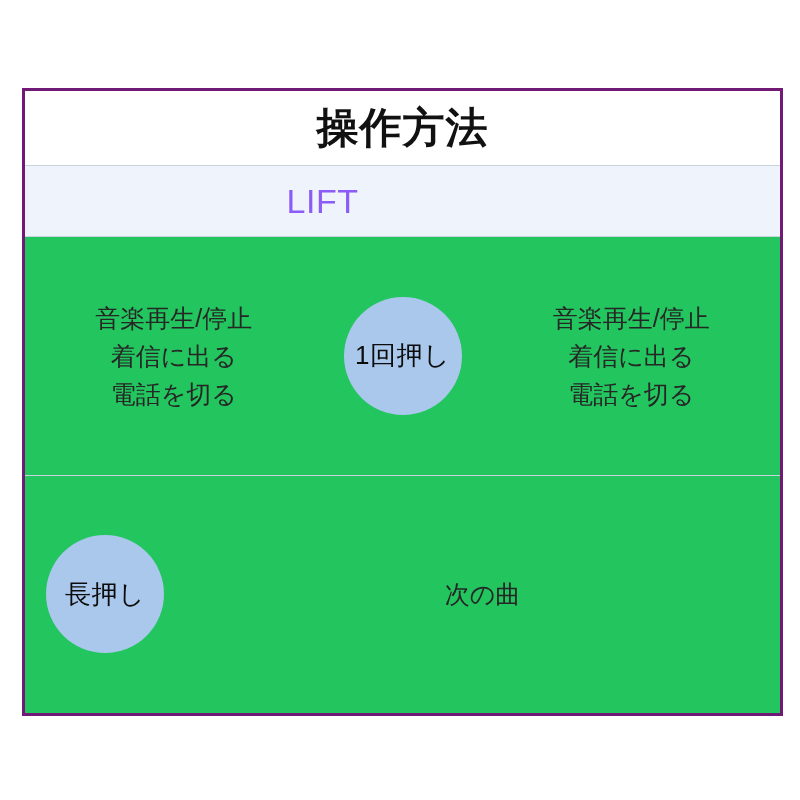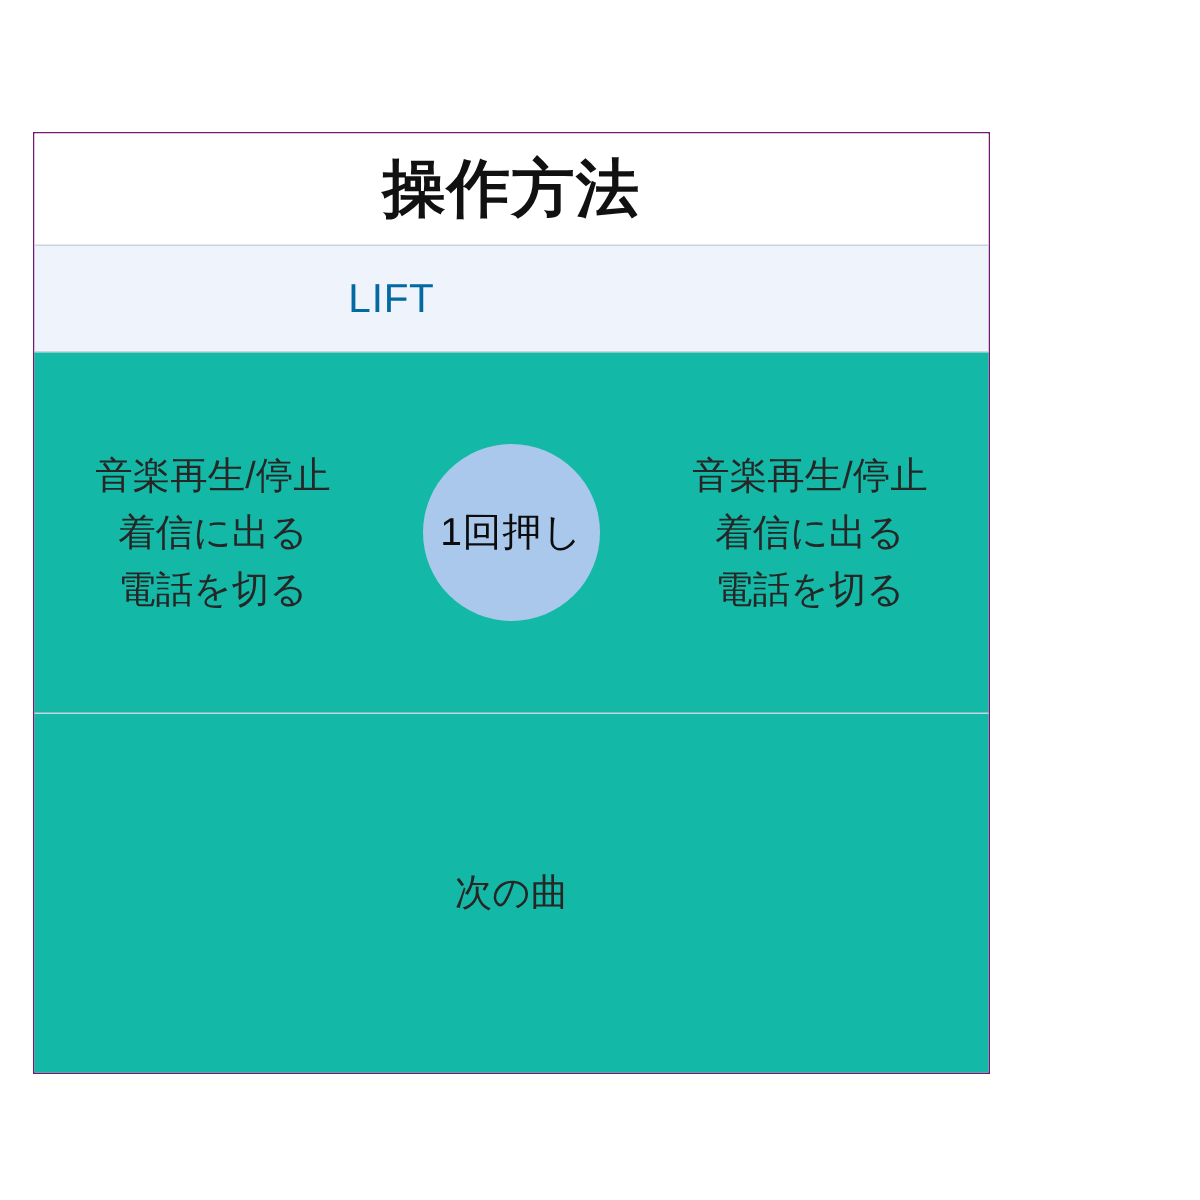--- a/index.html
+++ b/index.html
@@ -21,24 +21,24 @@
     width: 800px;
     height: 800px;
     background: #ffffff;
   }
 
   
   .spec-table {
     position: absolute;
     left: 22px;
     top: 88px;
-    width: 638px;
+    width: 761px;
     height: 628px;
     box-sizing: border-box;
-    border: 1px solid #701a75;
+    border: 3px solid #701a75;
     background: #ffffff;
     display: flex;
     flex-direction: column;
   }
 
   
   .title-row {
     height: 74px;
     flex: 0 0 74px;
     background: #ffffff;
@@ -60,36 +60,36 @@
     height: 70px;
     flex: 0 0 70px;
     background: #EEF3FC;
     border-bottom: 1px solid #C9D4DE;
     display: flex;
     align-items: center;
   }
   .header-cell {
     flex: 1 1 0;
     text-align: center;
-    font-size: 27px;
+    font-size: 34px;
     font-weight: 400;
-    color: #0369a1;
+    color: #8b5cf6;
     letter-spacing: 0.5px;
   }
   .header-cell.spacer {
     flex: 0 0 160px;
   }
 
   
   .data-row {
     flex: 1 1 0;
     display: flex;
     align-items: center;
     position: relative;
-    background: #14b8a6;
+    background: #22c55e;
   }
   .data-row.tinted {
     background: #EFF3FC;
   }
   .data-row.divider {
     border-bottom: 1px solid #C9D4DE;
   }
 
   .side-cell {
     flex: 1 1 0;
@@ -146,17 +146,20 @@
       <div class="center-cell">
         <div class="bubble">1回押し</div>
       </div>
       <div class="side-cell">音楽再生/停止
 着信に出る
 電話を切る</div>
     </div>
 
 
     <div class="data-row">
+      <div class="center-cell">
+        <div class="bubble">長押し</div>
+      </div>
       <div class="side-cell">次の曲</div>
     </div>
 
   </div>
 </div>
 
 </body></html>

